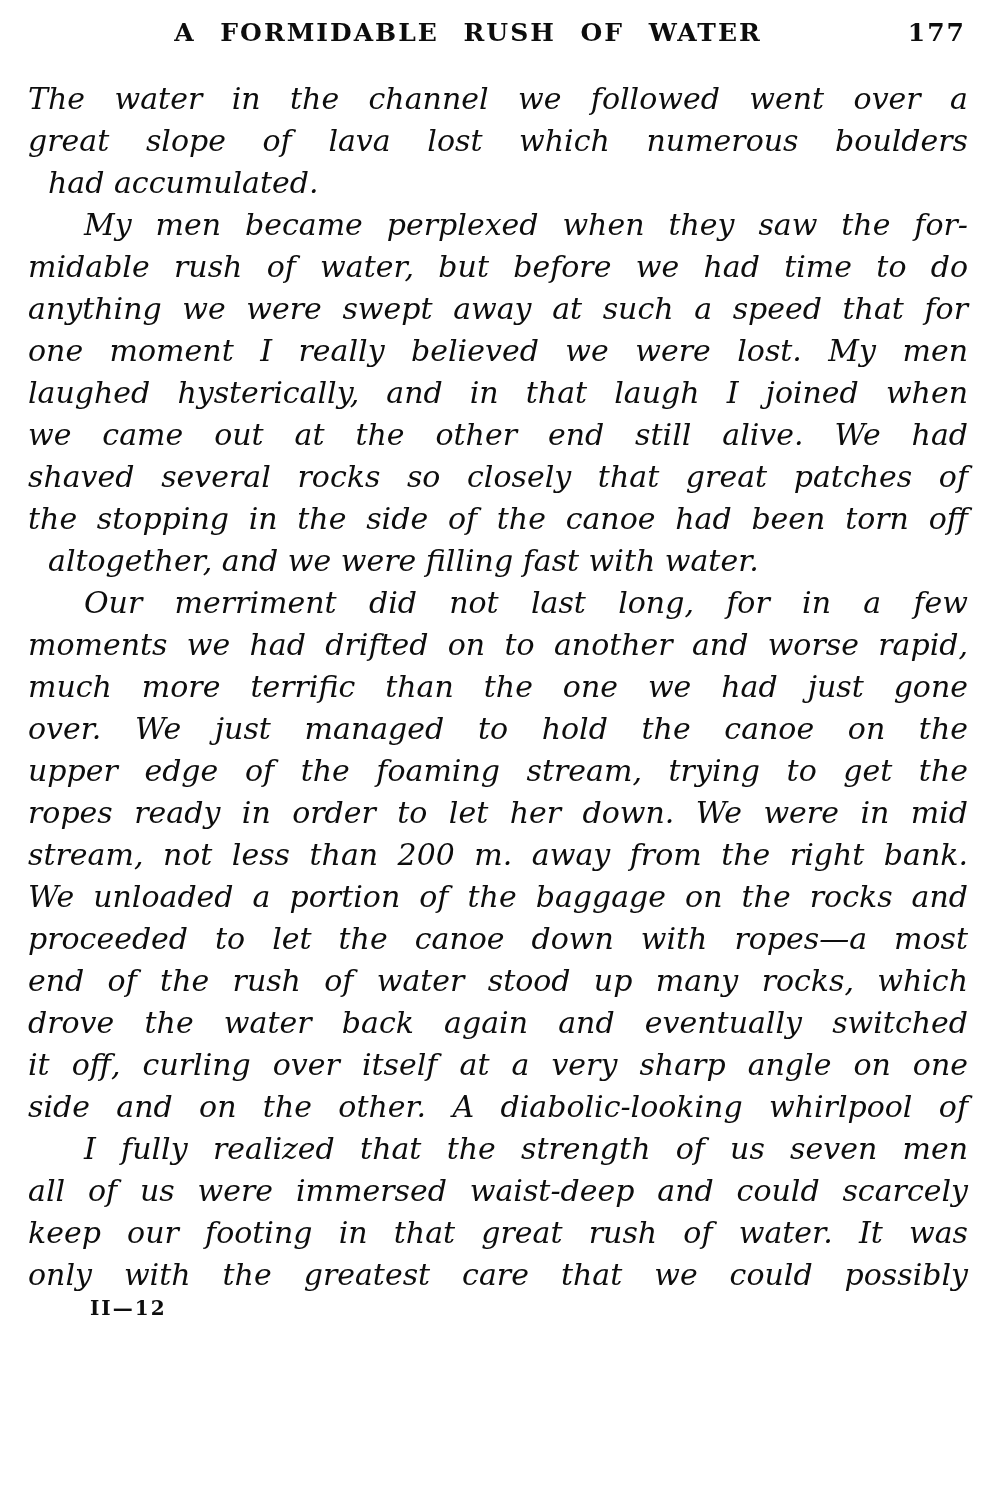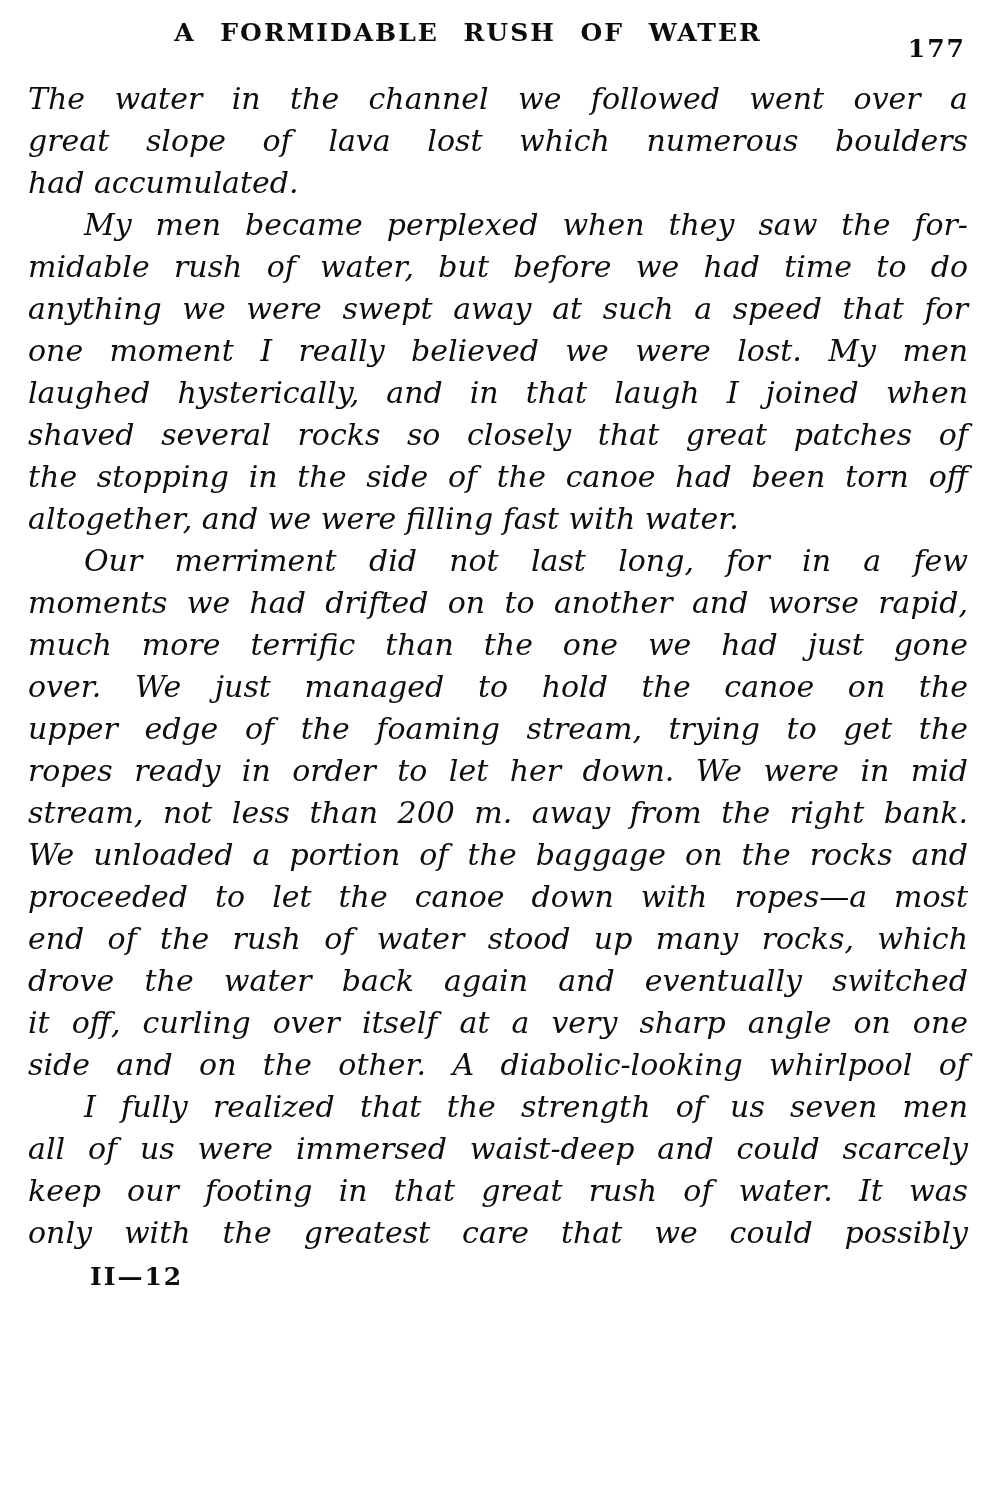--- a/index.html
+++ b/index.html
@@ -31,48 +31,48 @@
     text-align: center;
     font-size: 25px;
     font-weight: bold;
     letter-spacing: 2px;
     word-spacing: 14px;
     white-space: nowrap;
   }
   .header-pagenum {
     position: absolute;
     right: 2px;
-    top: 16px;
+    top: 0;
     font-size: 25px;
     font-weight: bold;
     letter-spacing: 2px;
   }
   .text-body {
     font-size: 30px;
     line-height: 42px;
   }
   .paragraph { margin: 0; }
   .line {
     text-align: justify;
     text-align-last: justify;
     text-justify: inter-word;
     white-space: normal;
     font-style: italic;
   }
   .line.no-justify {
     text-align: left;
     text-align-last: left;
+    margin-left: 20px;
   }
   .line.indented {
     text-indent: 56px;
   }
   .footer {
-    margin-top: 8px;
     margin-left: 62px;
-    font-size: 25px;
+    font-size: 20px;
     font-weight: bold;
     letter-spacing: 2px;
   }
 </style>
 </head>
 <body>
 
 <div class="page">
   <div class="header">
     <div class="header-title">A FORMIDABLE RUSH OF WATER</div>
@@ -85,20 +85,21 @@
         <div class="line">The water in the channel we followed went over a</div>
         <div class="line">great slope of lava lost which numerous boulders</div>
         <div class="line no-justify">had accumulated.</div>
       </div>
       <div class="paragraph">
         <div class="line indented">My men became perplexed when they saw the for-</div>
         <div class="line">midable rush of water, but before we had time to do</div>
         <div class="line">anything we were swept away at such a speed that for</div>
         <div class="line">one moment I really believed we were lost.  My men</div>
         <div class="line">laughed hysterically, and in that laugh I joined when</div>
+        <div class="line">we came out at the other end still alive.  We had</div>
         <div class="line">shaved several rocks so closely that great patches of</div>
         <div class="line">the stopping in the side of the canoe had been torn off</div>
         <div class="line no-justify">altogether, and we were filling fast with water.</div>
       </div>
       <div class="paragraph">
         <div class="line indented">Our merriment did not last long, for in a few</div>
         <div class="line">moments we had drifted on to another and worse rapid,</div>
         <div class="line">much more terrific than the one we had just gone</div>
         <div class="line">over.  We just managed to hold the canoe on the</div>
         <div class="line">upper edge of the foaming stream, trying to get the</div>

